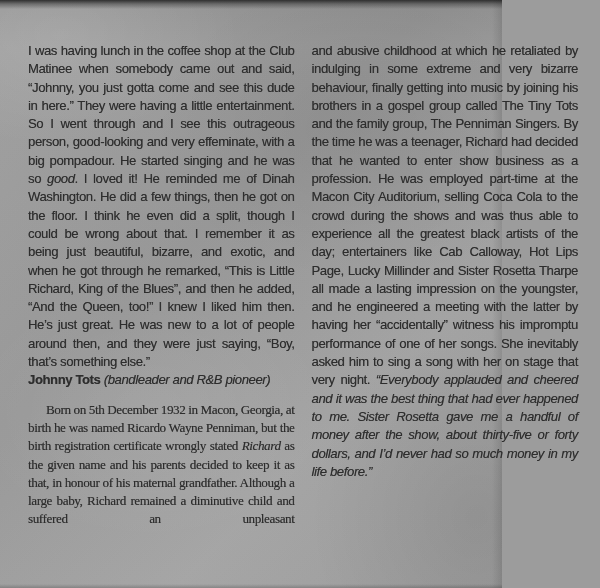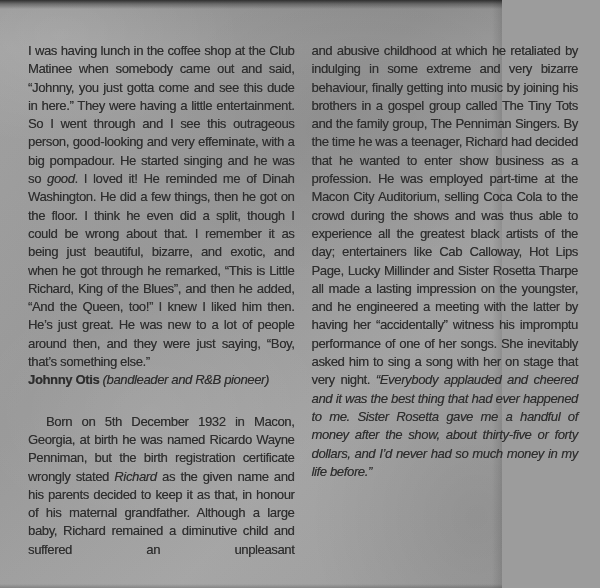--- a/index.html
+++ b/index.html
@@ -55,36 +55,36 @@
     font-size: 13px;
     line-height: 18.3px;
     letter-spacing: -0.35px;
     color: #2d2d2d;
     text-shadow: 0.25px 0 0 rgba(45,45,45,0.55);
   }
   .column p {
     margin: 0;
   }
   p.indent { text-indent: 18px; }
-  p.spacer { margin-top: 23px; }
+  p.spacer { margin-top: 11px; font-family: Liberation Serif, serif; }
   p.justify-last { text-align-last: justify; }
   .seg-normal { font-style: normal; font-weight: normal; }
   .seg-italic { font-style: italic; }
   .seg-bold   { font-weight: bold; }
 </style>
 </head>
 <body>
 
 <div class="page">
   <div class="edge-top"></div>
   <div class="edge-right"></div>
   <div class="edge-bottom"></div>
   <div class="columns">
       <div class="column">
         <p class=""><span class="seg-normal">I was having lunch in the coffee shop at the Club Matinee when somebody came out and said, “Johnny, you just gotta come and see this dude in here.” They were having a little entertainment. So I went through and I see this outrageous person, good-looking and very effeminate, with a big pompadour. He started singing and he was so </span><span class="seg-italic">good</span><span class="seg-normal">. I loved it! He reminded me of Dinah Washington. He did a few things, then he got on the floor. I think he even did a split, though I could be wrong about that. I remember it as being just beautiful, bizarre, and exotic, and when he got through he remarked, “This is Little Richard, King of the Blues”, and then he added, “And the Queen, too!” I knew I liked him then. He’s just great. He was new to a lot of people around then, and they were just saying, “Boy, that’s something else.”</span></p>
-        <p class=""><span class="seg-bold">Johnny Otis </span><span class="seg-italic">(bandleader and R&amp;B pioneer)</span></p>
+        <p class=""><span class="seg-bold">Johnny Tots </span><span class="seg-italic">(bandleader and R&amp;B pioneer)</span></p>
         <p class="indent spacer justify-last"><span class="seg-normal">Born on 5th December 1932 in Macon, Georgia, at birth he was named Ricardo Wayne Penniman, but the birth registration certificate wrongly stated </span><span class="seg-italic">Richard</span><span class="seg-normal"> as the given name and his parents decided to keep it as that, in honour of his maternal grandfather. Although a large baby, Richard remained a diminutive child and suffered an unpleasant</span></p>
       </div>
       <div class="column">
         <p class=""><span class="seg-normal">and abusive childhood at which he retaliated by indulging in some extreme and very bizarre behaviour, finally getting into music by joining his brothers in a gospel group called The Tiny Tots and the family group, The Penniman Singers. By the time he was a teenager, Richard had decided that he wanted to enter show business as a profession. He was employed part-time at the Macon City Auditorium, selling Coca Cola to the crowd during the shows and was thus able to experience all the greatest black artists of the day; entertainers like Cab Calloway, Hot Lips Page, Lucky Millinder and Sister Rosetta Tharpe all made a lasting impression on the youngster, and he engineered a meeting with the latter by having her “accidentally” witness his impromptu performance of one of her songs. She inevitably asked him to sing a song with her on stage that very night. </span><span class="seg-italic">“Everybody applauded and cheered and it was the best thing that had ever happened to me. Sister Rosetta gave me a handful of money after the show, about thirty-five or forty dollars, and I’d never had so much money in my life before.”</span></p>
       </div>
     </div>
 </div>
 
 </body></html>

